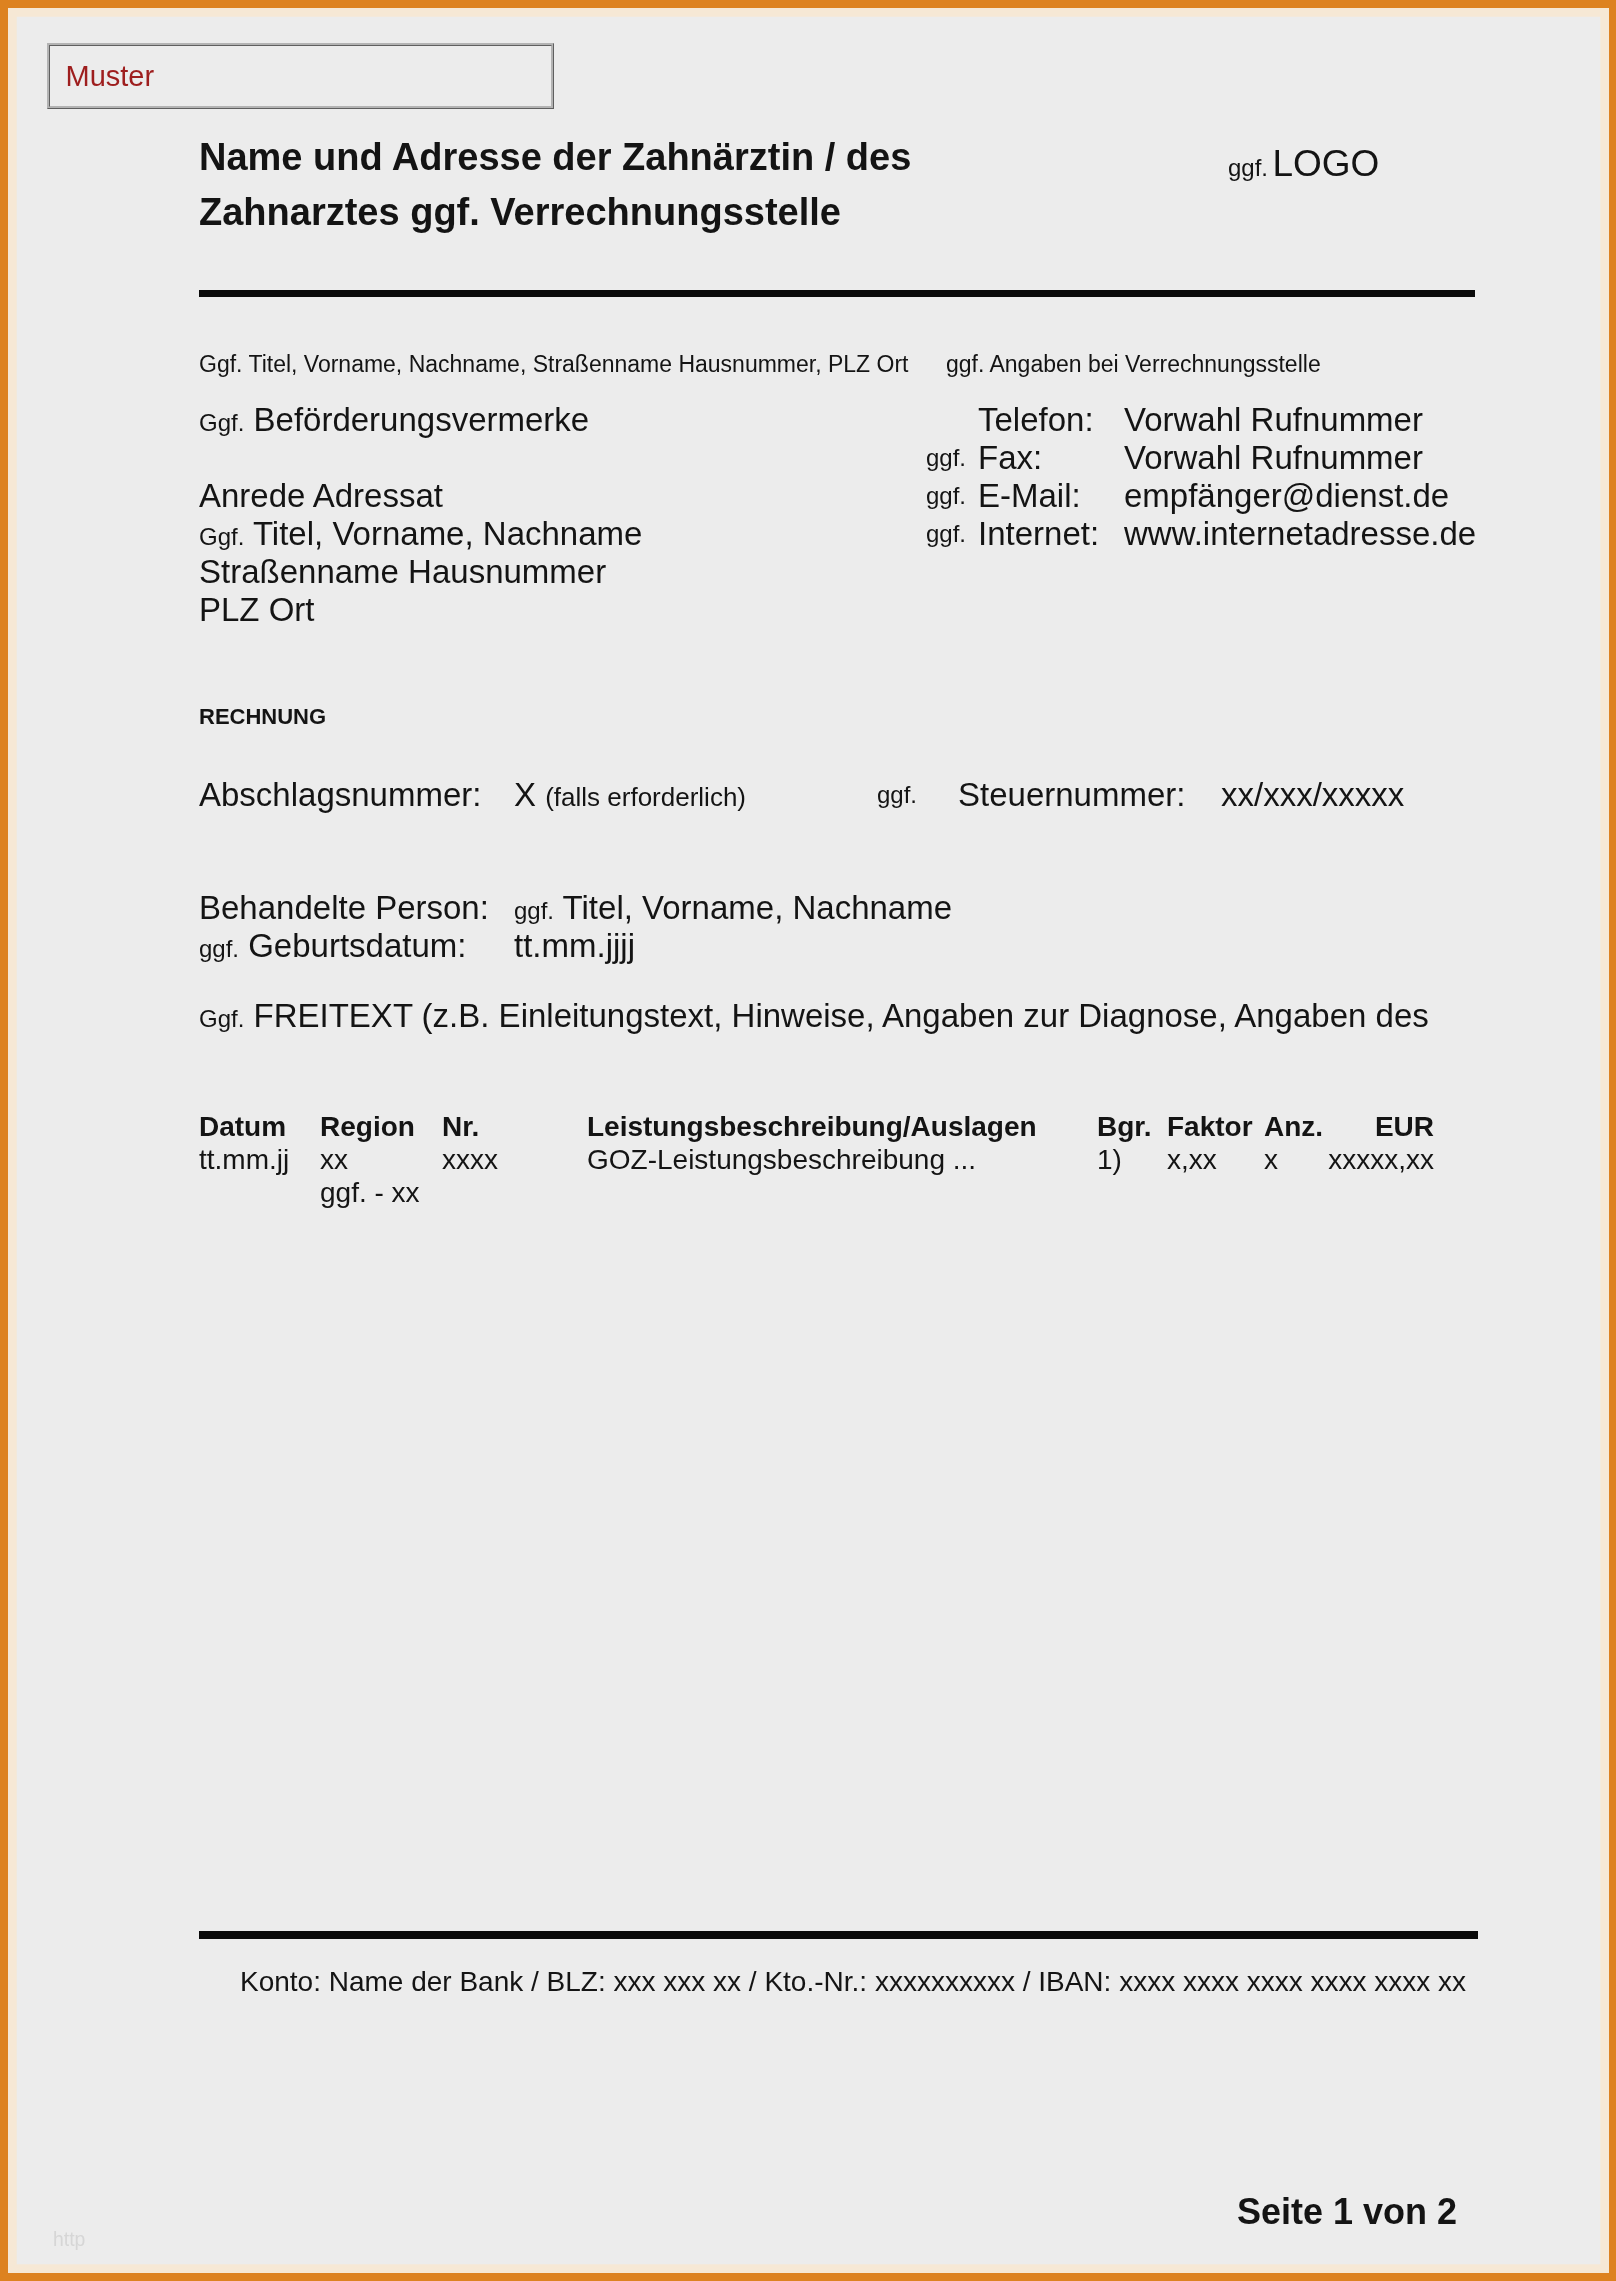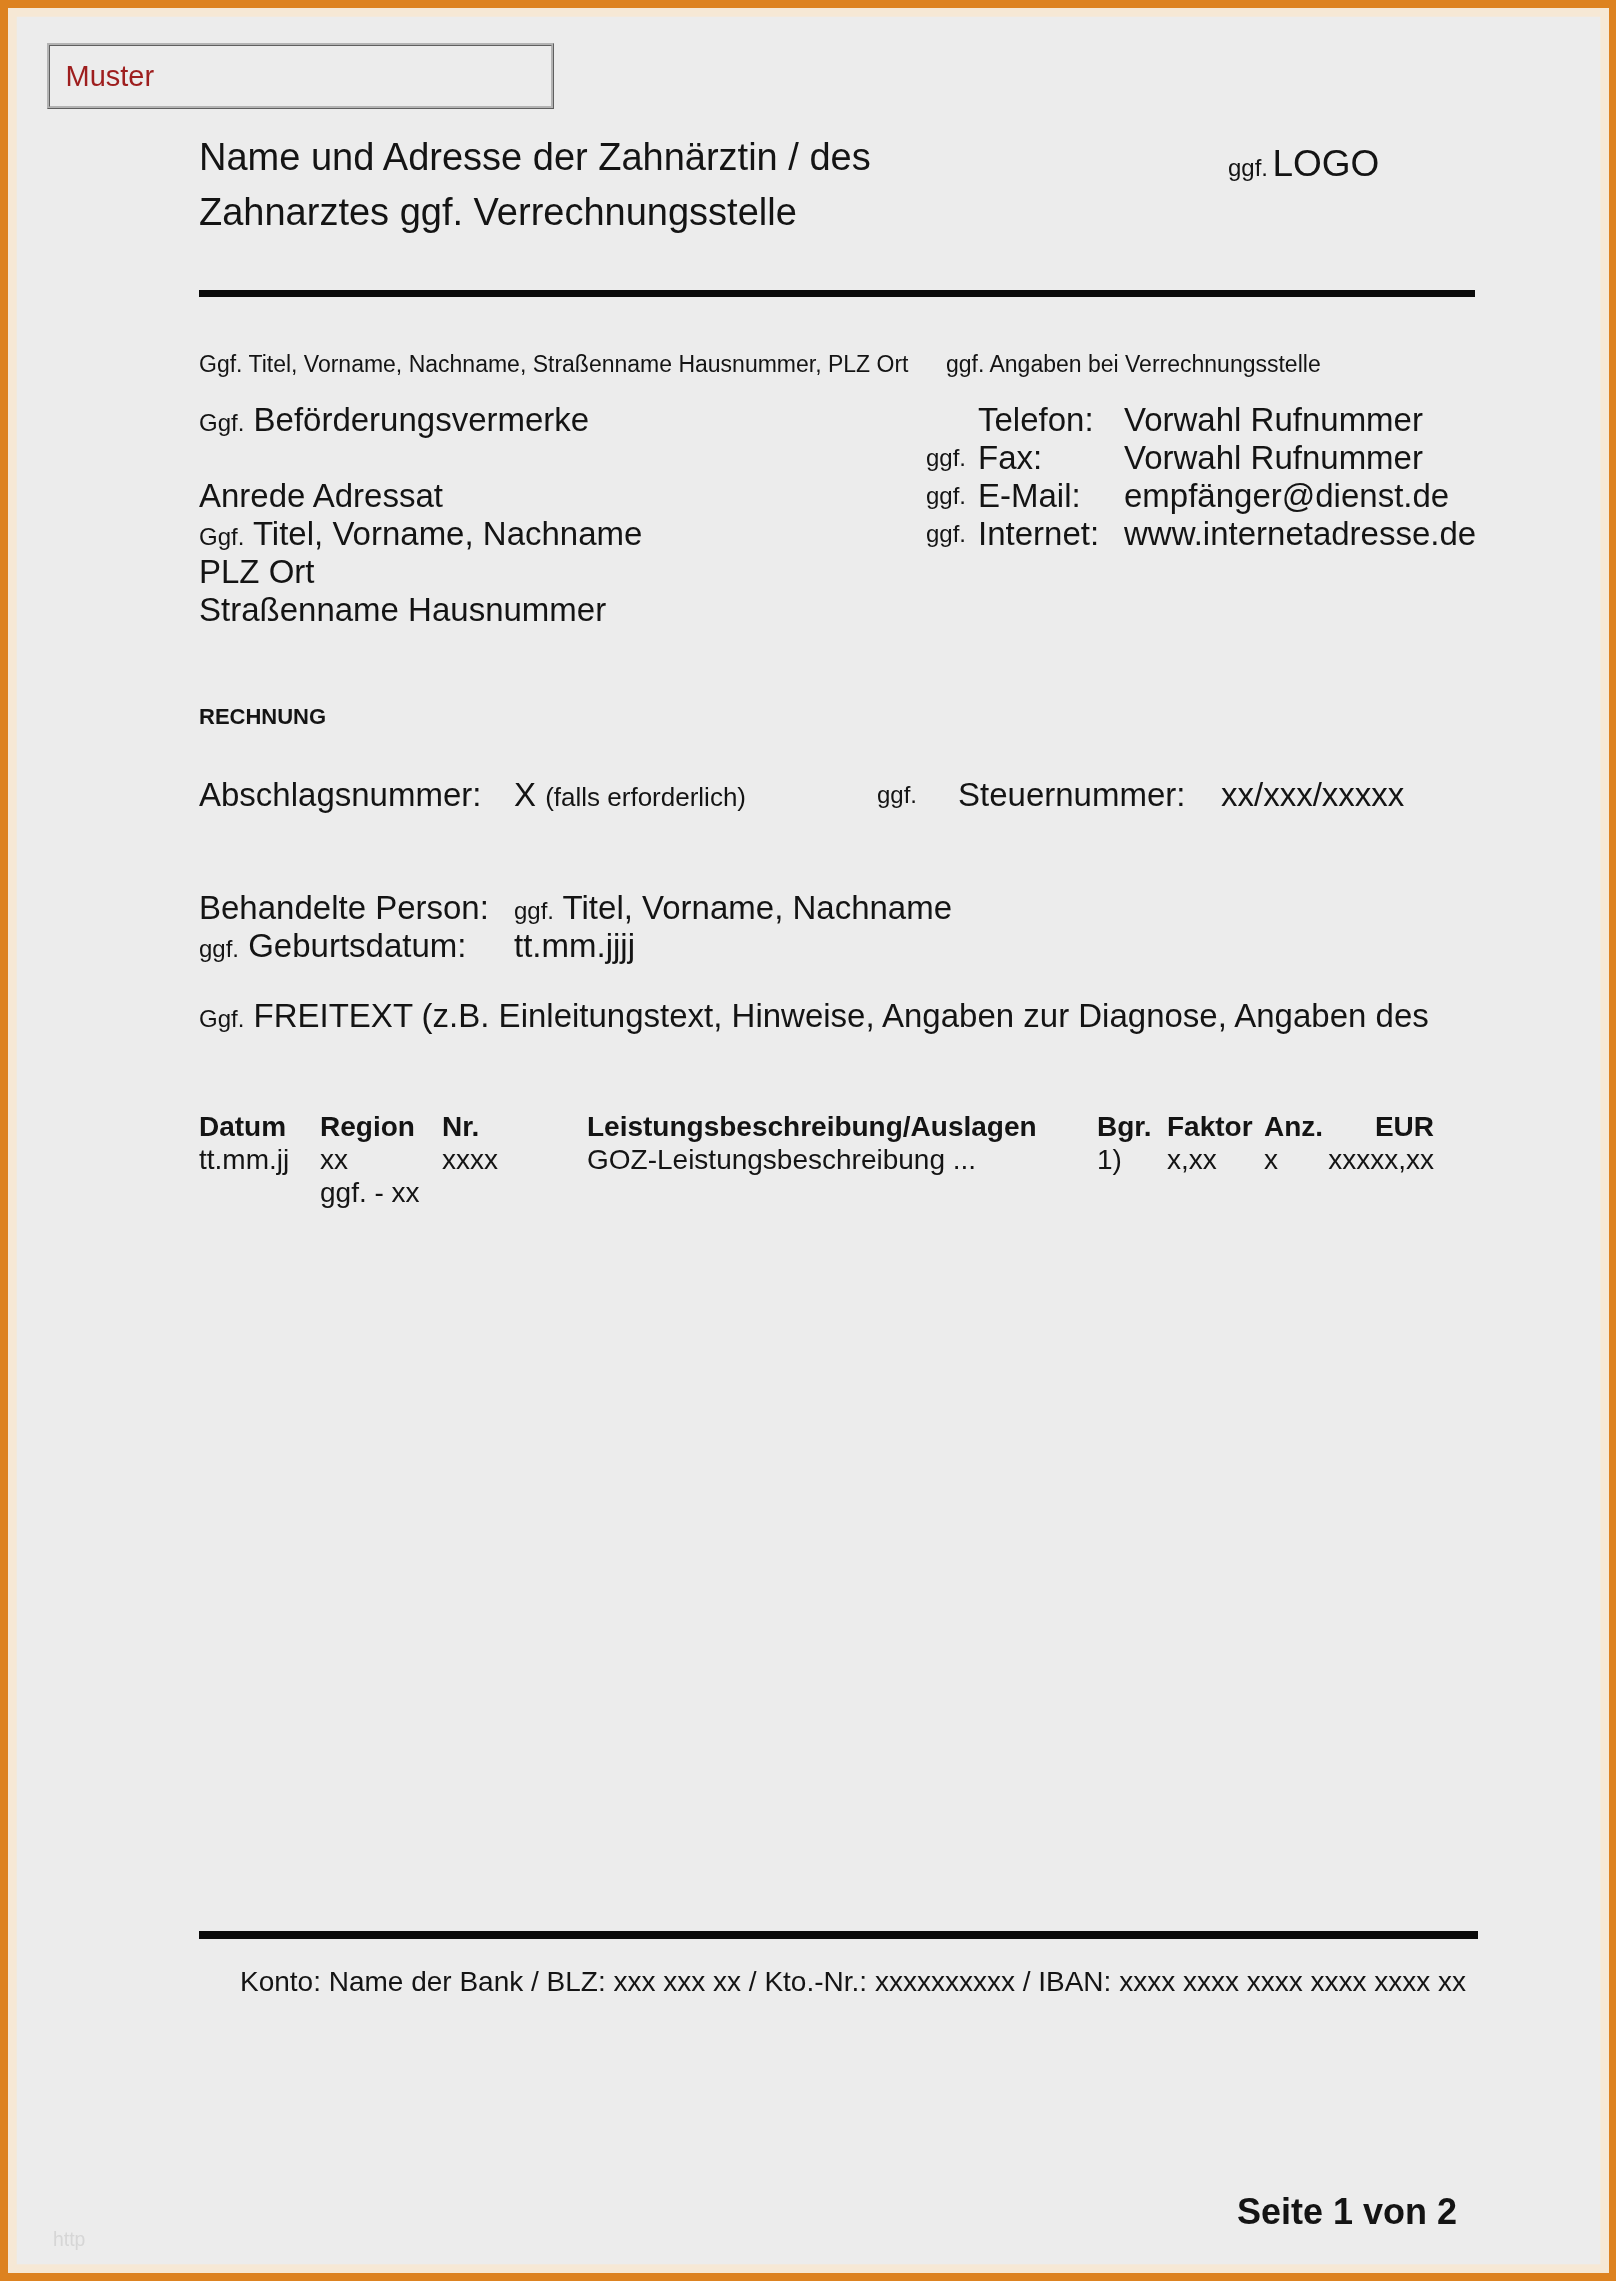--- a/index.html
+++ b/index.html
@@ -23,21 +23,21 @@
   
   .muster-box{
     left:47px;top:43px;width:507px;height:66px;
     border:3.9px ridge #b3b3b3;
     background:#ececec;
     display:flex;align-items:center;
     padding-left:15.5px;box-sizing:border-box;
   }
   .muster-box span{font-size:29px;color:#9e1e1e;}
   
-  .title{left:199px;top:130px;font-size:38px;font-weight:normal;line-height:55px;letter-spacing:0px;}
+  .title{left:199px;top:130px;font-size:38px;font-weight:bold;line-height:55px;letter-spacing:0px;}
   .logo{left:1228px;top:142px;line-height:43px;}
   .logo .logo-txt{font-size:37px;}
   .sm{font-size:24px;}
   .rule{background:#0a0a0a;}
   .rule-top{left:199px;top:290px;width:1276px;height:6.8px;}
   .rule-bottom{left:199px;top:1931px;width:1279px;height:7.8px;}
   
   .sender-row{left:0;top:351px;width:1617px;height:29px;font-size:23px;}
   .sender-row .s-left{position:absolute;left:199px;}
   .sender-row .s-right{position:absolute;left:946px;}
@@ -108,22 +108,22 @@
   <div class="abs sender-row">
     <span class="s-left">Ggf. Titel, Vorname, Nachname, Straßenname Hausnummer, PLZ Ort</span>
     <span class="s-right">ggf. Angaben bei Verrechnungsstelle</span>
   </div>
 
   <div class="abs addr f-body">
     <div><span class="sm">Ggf.</span> <span>Beförderungsvermerke</span></div>
     <div></div>
     <div>Anrede Adressat</div>
     <div><span class="sm">Ggf.</span> <span>Titel, Vorname, Nachname</span></div>
+    <div>Straßenname Hausnummer</div>
     <div>PLZ Ort</div>
-    <div>Straßenname Hausnummer</div>
   </div>
 
   <div class="abs contact f-body">
     <div class="row">
       <span class="pfx"></span>
       <span class="lbl">Telefon:</span>
       <span class="val">Vorwahl Rufnummer</span>
     </div>
     <div class="row">
       <span class="pfx">ggf.</span>

